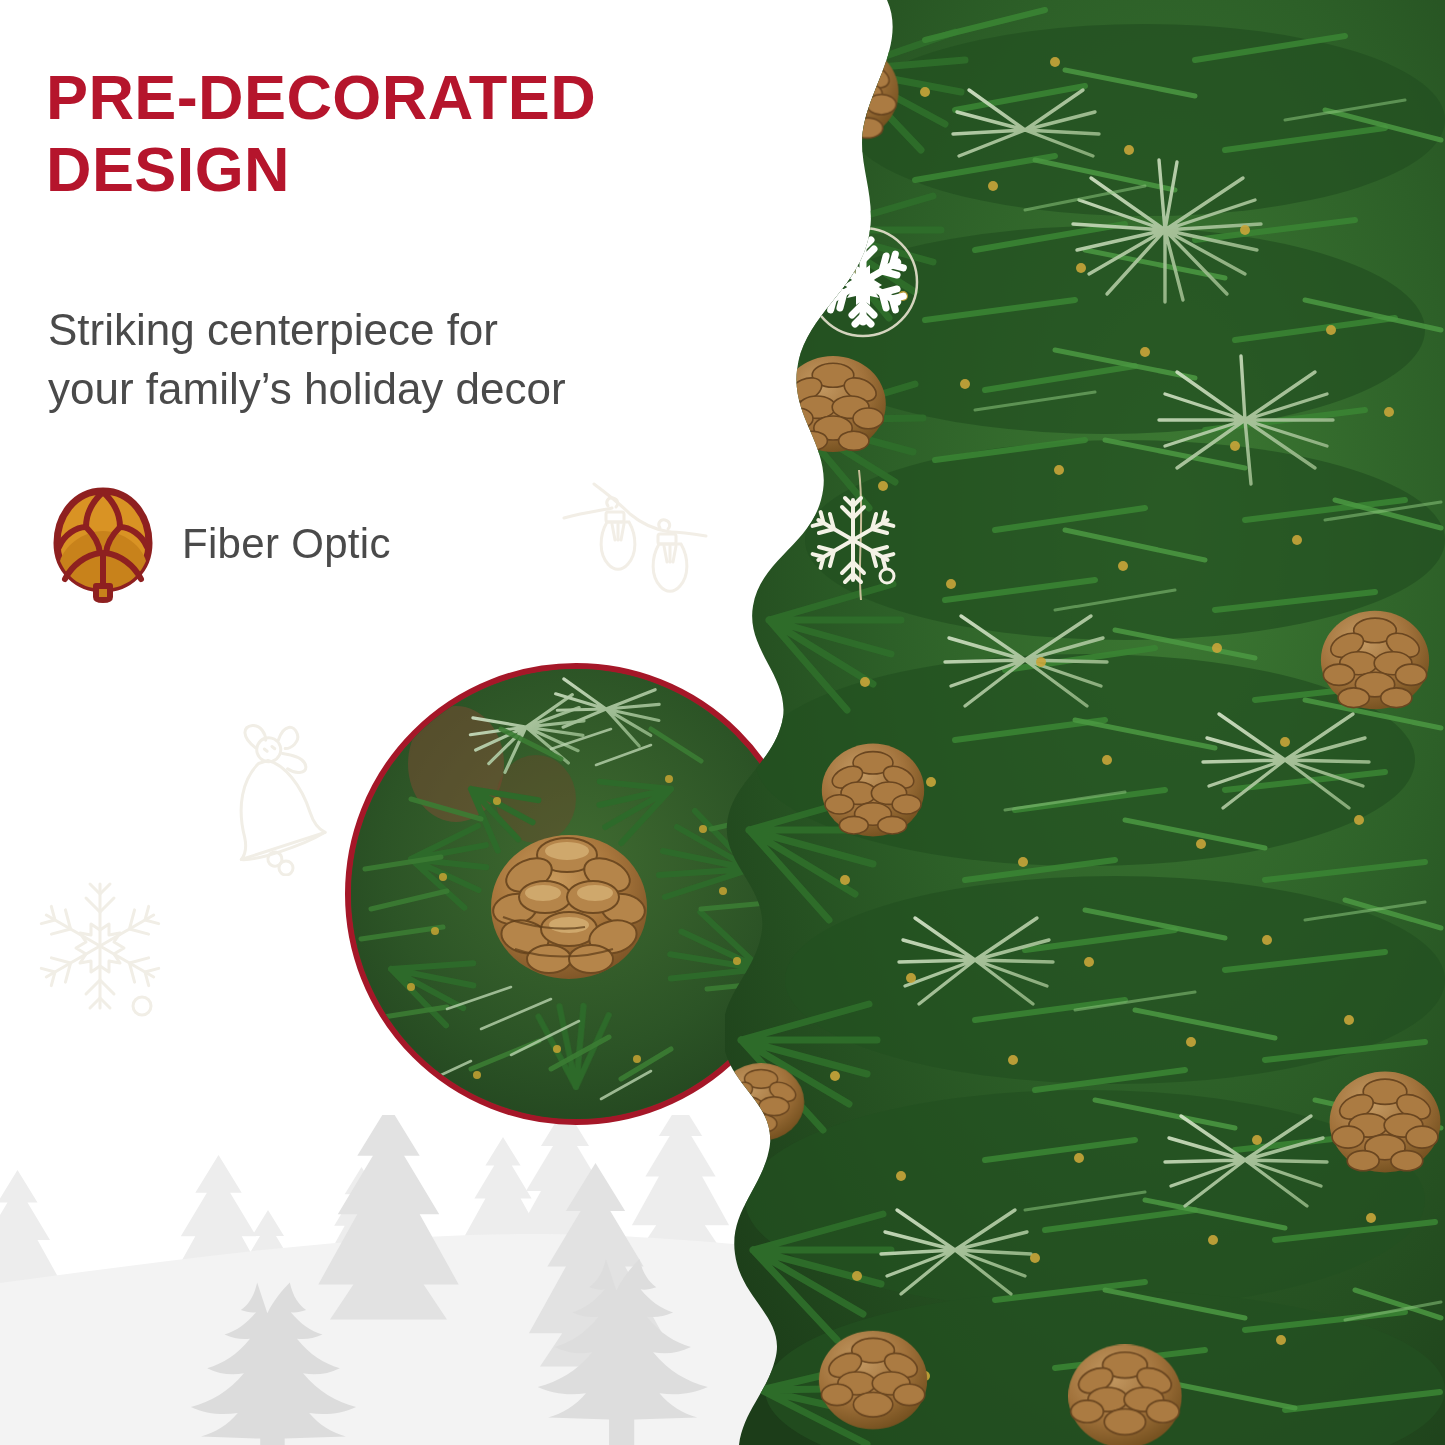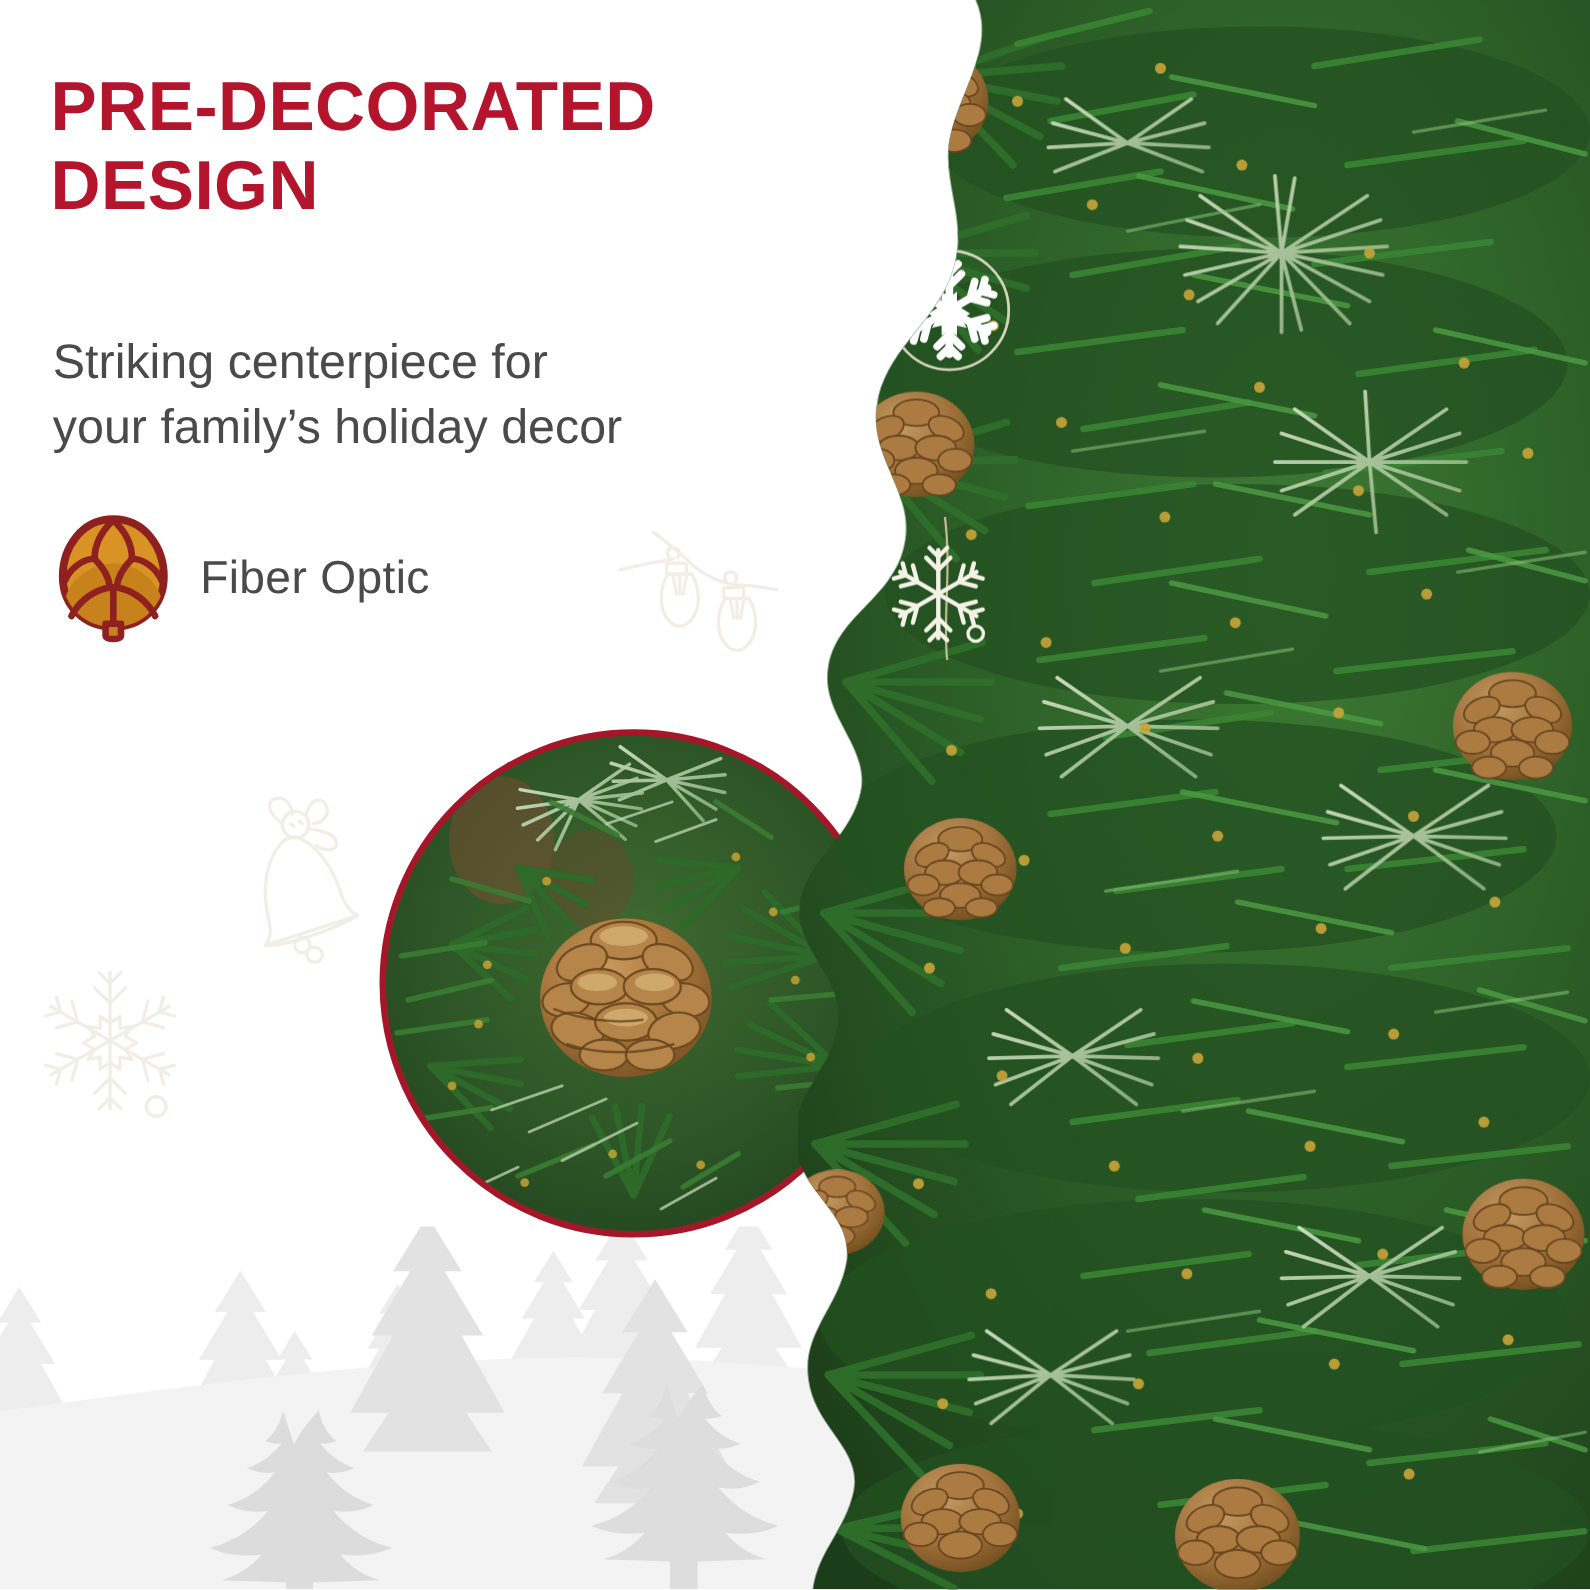--- a/index.html
+++ b/index.html
@@ -28,21 +28,21 @@
     white-space:pre-line;
   }
   #subtitle{
     position:absolute;left:48px;top:300px;width:700px;
     font-size:44px;line-height:1.35;
     font-weight:400;color:#4a4a4a;
     white-space:pre-line;
   }
 
   
-  #badge{position:absolute;left:50px;top:466px;display:flex;align-items:center;gap:26px;}
+  #badge{position:absolute;left:50px;top:485px;display:flex;align-items:center;gap:26px;}
   #badge-icon{width:106px;height:118px;flex:0 0 auto;}
   #badge-label{font-size:42px;color:#4a4a4a;font-weight:400;letter-spacing:.3px;}
 
   
   #inset{
     position:absolute;left:345px;top:663px;width:462px;height:462px;
     border-radius:50%;
     border:6px solid #A51728;
     box-sizing:border-box;
     overflow:hidden;

